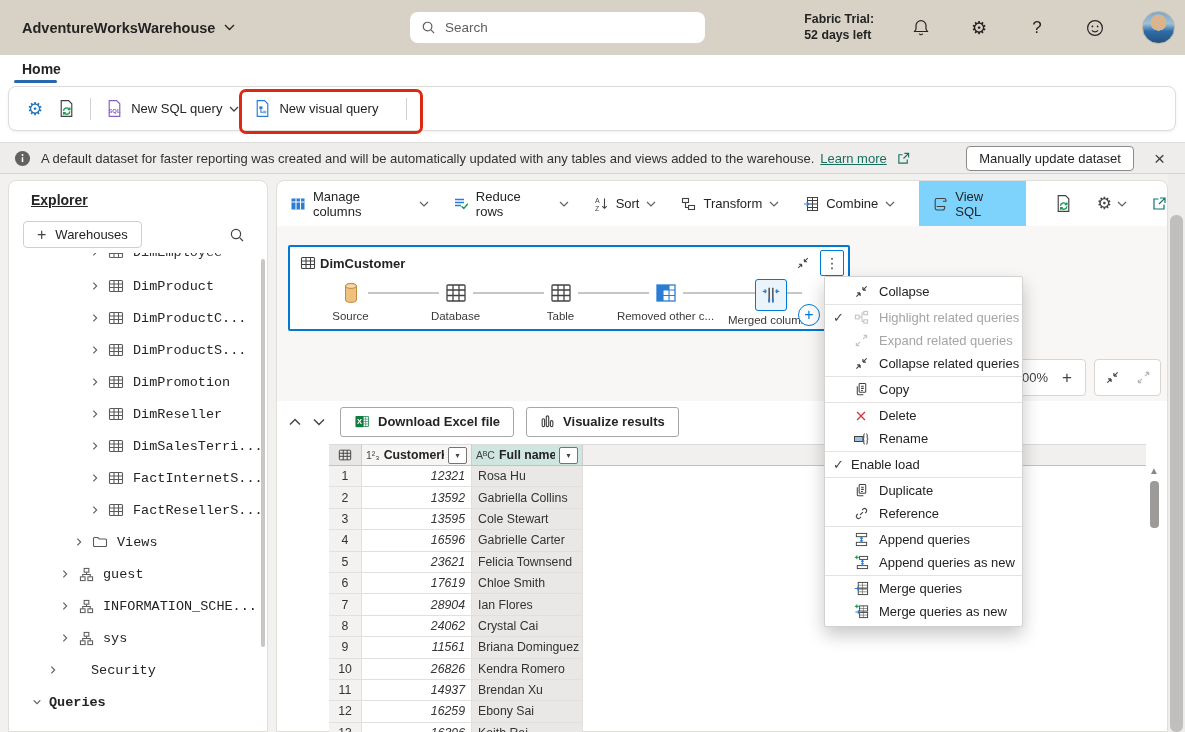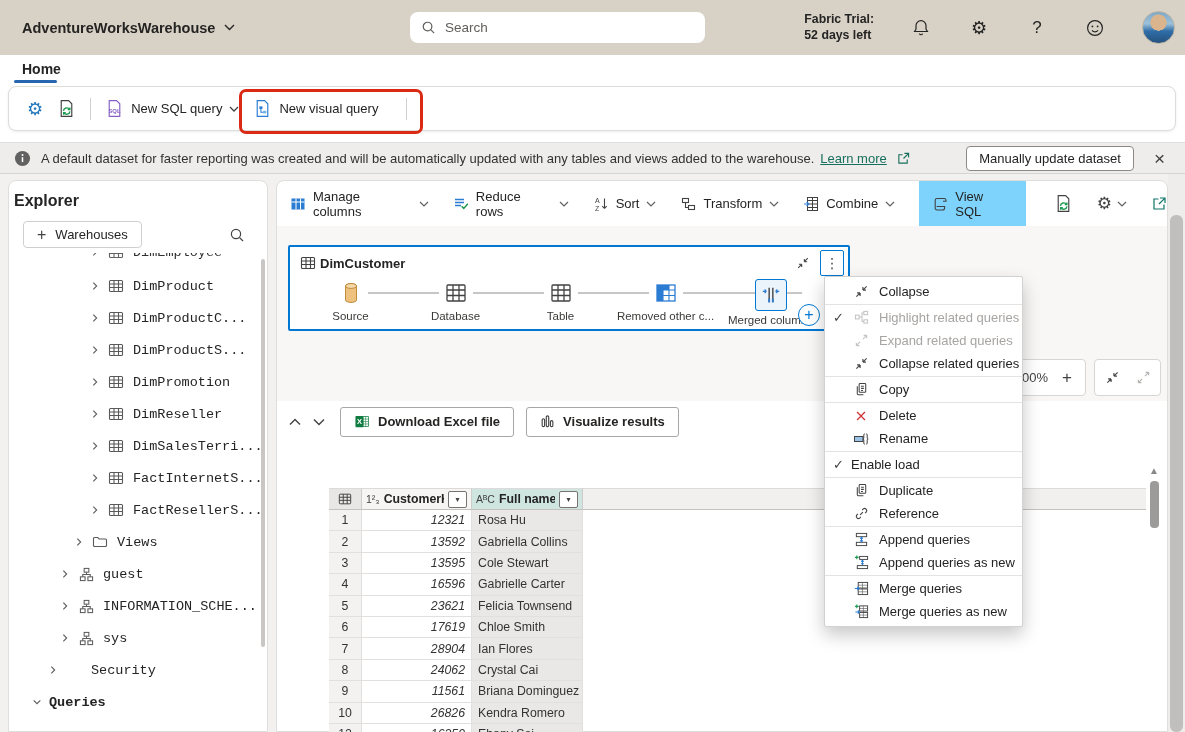--- a/index.html
+++ b/index.html
@@ -31,21 +31,21 @@
   
   .banner{position:absolute;left:0;top:142px;width:1185px;height:32px;background:#eeedeb;border-top:1px solid #e0dedc;border-bottom:1px solid #d6d4d2;box-sizing:border-box;display:flex;align-items:center;gap:10px;padding:0 14px;}
   .banner-msg{font-size:13px;color:#323130;white-space:nowrap;}
   .learn{font-size:13px;color:#176f5d;text-decoration:underline;margin-left:-4px;white-space:nowrap;}
   .banner-btn{margin-left:auto;height:25px;padding:0 12px;background:#fff;border:1px solid #8c8a88;border-radius:4px;font-size:13px;color:#242424;display:flex;align-items:center;white-space:nowrap;}
   .banner-x{font-size:19px;color:#424242;margin:0 6px 0 10px;line-height:1;}
   
   .content-bg{position:absolute;left:0;top:174px;width:1185px;height:558px;background:#f2f1ef;}
   
   .explorer{position:absolute;left:8px;top:180px;width:260px;height:552px;background:#fff;border:1px solid #e0dedb;border-radius:8px 8px 0 0;box-sizing:border-box;overflow:hidden;}
-  .exp-title{position:absolute;left:5px;top:11px;font-size:16px;font-weight:600;color:#242424;}
+  .exp-title{position:absolute;left:22px;top:11px;font-size:14px;font-weight:600;color:#242424;text-decoration:underline;}
   .wh-btn{position:absolute;left:14px;top:40px;height:27px;padding:0 13px;border:1px solid #d1cfcd;border-radius:4px;background:#fff;display:flex;align-items:center;gap:9px;font-size:13px;color:#242424;}
   .wh-plus{font-size:16px;color:#424242;line-height:1;}
   .exp-search{position:absolute;right:22px;top:46px;}
   .tree{position:absolute;left:0;top:72px;right:8px;font-family:Liberation Mono, monospace;}
   .clip{height:17px;overflow:hidden;position:relative;opacity:.95;}
   .clip .inner{position:absolute;top:-17px;left:0;right:0;}
   .tree-item{height:32px;display:flex;align-items:center;gap:6px;font-size:13.5px;color:#242424;}
   .tree-item[data-indent="0"]{padding-left:22px}
   .tree-item[data-indent="1"]{padding-left:38px}
   .tree-item[data-indent="2"]{padding-left:50px}
@@ -76,21 +76,21 @@
   .step-label{margin-top:3px;font-size:11.5px;color:#3b3a39;white-space:nowrap;}
   .plus-circle{position:absolute;left:508px;top:25px;width:22px;height:22px;border:1.5px solid #0078d4;border-radius:50%;background:#fff;color:#0078d4;font-size:16px;display:flex;align-items:center;justify-content:center;box-sizing:border-box;}
   .zoombox1{position:absolute;left:709px;top:133px;width:100px;height:37px;background:#fff;border:1px solid #d8d6d3;border-radius:4px;box-sizing:border-box;display:flex;align-items:center;justify-content:flex-end;gap:14px;padding:0 13px;font-size:13px;color:#424242;}
   .zoom-plus{font-size:17px;color:#424242;}
   .zoombox2{position:absolute;left:817px;top:133px;width:67px;height:37px;background:#fff;border:1px solid #d8d6d3;border-radius:4px;box-sizing:border-box;display:flex;align-items:center;justify-content:center;gap:16px;}
   
   .results-bar{position:absolute;left:0;top:220px;right:0;height:41px;display:flex;align-items:center;padding-left:9px;gap:6px;}
   .rchev{width:18px;height:18px;display:flex;align-items:center;justify-content:center;}
   .res-btn{height:30px;border:1px solid #a9a7a5;border-radius:3px;background:#fff;display:flex;align-items:center;gap:8px;padding:0 13px;font-size:13px;font-weight:600;color:#252423;margin-left:6px;}
   .grid{position:absolute;left:52px;top:263px;width:817px;height:289px;overflow:hidden;font-size:12.3px;}
-  .ghead{display:flex;height:22px;margin-top:44px;}
+  .ghead{display:flex;height:22px;}
   .gh{box-sizing:border-box;border-right:1px solid #cfcdcb;border-bottom:1px solid #c4c2c0;border-top:1px solid #dddbd9;display:flex;align-items:center;gap:4px;padding:0 4px;}
   .gh-corner{width:33px;background:#e8e7e5;justify-content:center;}
   .gh-key{width:110px;background:#f6f5f4;}
   .gh-name{width:111px;background:#cfe5df;}
   .gh-fill{flex:1;background:#f1f0ee;border-right:none;}
   .type-glyph{font-size:10.5px;color:#424242;white-space:nowrap;}
   .gh-label{font-weight:600;color:#242424;flex:1;white-space:nowrap;overflow:hidden;}
   .dd{width:17px;height:15px;border:1px solid #767472;border-radius:2px;background:#fff;display:flex;align-items:center;justify-content:center;font-size:8px;color:#424242;flex:none;}
   .grow{display:flex;height:21.4px;box-sizing:border-box;}
   .gc{box-sizing:border-box;border-right:1px solid #e2e0de;border-bottom:1px solid #e2e0de;display:flex;align-items:center;}
@@ -791,20 +791,25 @@
             <span class="gc rk">11561</span>
             <span class="gc rv">Briana Dominguez</span>
           </div>
 
           <div class="grow">
             <span class="gc rn">10</span>
             <span class="gc rk">26826</span>
             <span class="gc rv">Kendra Romero</span>
           </div>
 
+          <div class="grow">
+            <span class="gc rn">11</span>
+            <span class="gc rk">14937</span>
+            <span class="gc rv">Brendan Xu</span>
+          </div>
 
           <div class="grow">
             <span class="gc rn">12</span>
             <span class="gc rk">16259</span>
             <span class="gc rv">Ebony Sai</span>
           </div>
 
           <div class="grow">
             <span class="gc rn">13</span>
             <span class="gc rk">16396</span>

